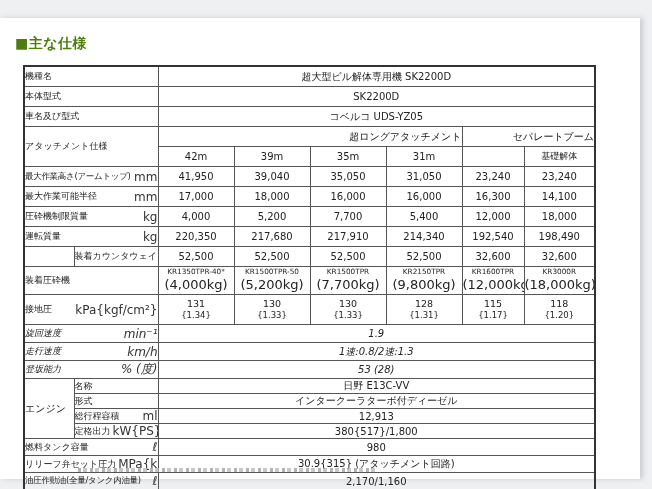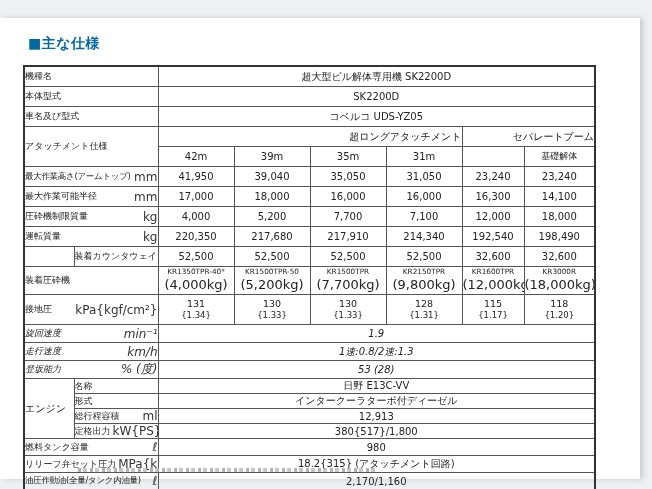--- a/index.html
+++ b/index.html
@@ -8,22 +8,22 @@
     background:#eff0f2;
     font-family:"DejaVu Sans","Liberation Sans",sans-serif;
     -webkit-font-smoothing:antialiased;
   }
   .page{
     position:absolute;left:0;top:18px;width:640px;height:461px;
     background:#ffffff;
     box-shadow:3px 0 5px rgba(110,112,130,0.28);
   }
   .doc-title{
-    position:absolute;left:28px;top:17px;
-    font-size:14px;font-weight:bold;color:#0369a1;letter-spacing:.5px;
+    position:absolute;left:15px;top:17px;
+    font-size:14px;font-weight:bold;color:#4d7c0f;letter-spacing:.5px;
   }
   table.spec{
     position:absolute;left:23px;top:47px;width:571px;
     border-collapse:collapse;table-layout:fixed;
     border:2px solid #333;color:#222;
   }
   table.spec td{
     border:1px solid #555;padding:0;overflow:hidden;
     font-size:10px;vertical-align:middle;
   }
@@ -151,21 +151,21 @@
     <tr class="h19">
       <td class="lab" colspan="2">
             <div class="lab-wrap">
               <span class="lab-t">圧砕機制限質量</span>
               <span class="lab-u">kg</span>
             </div>
           </td>
       <td class="val">4,000</td>
       <td class="val">5,200</td>
       <td class="val">7,700</td>
-      <td class="val">7,100</td>
+      <td class="val">5,400</td>
       <td class="val">12,000</td>
       <td class="val">18,000</td>
     </tr>
     <tr class="h19">
       <td class="lab merge-bottom" colspan="2">
             <div class="lab-wrap">
               <span class="lab-t">運転質量</span>
               <span class="lab-u">kg</span>
             </div>
           </td>
@@ -331,21 +331,21 @@
           </td>
       <td class="val" colspan="6">980</td>
     </tr>
     <tr class="h16">
       <td class="lab" colspan="2">
             <div class="lab-wrap">
               <span class="lab-t">リリーフ弁セット圧力</span>
               <span class="lab-u">MPa{kgf/cm²}</span>
             </div>
           </td>
-      <td class="val" colspan="6">18.2{315} (アタッチメント回路)</td>
+      <td class="val" colspan="6">30.9{315} (アタッチメント回路)</td>
     </tr>
     <tr class="h16">
       <td class="lab" colspan="2">
             <div class="lab-wrap">
               <span class="lab-t tight">油圧作動油(全量/タンク内油量)</span>
               <span class="lab-u">ℓ</span>
             </div>
           </td>
       <td class="val" colspan="6">2,170/1,160</td>
     </tr>

